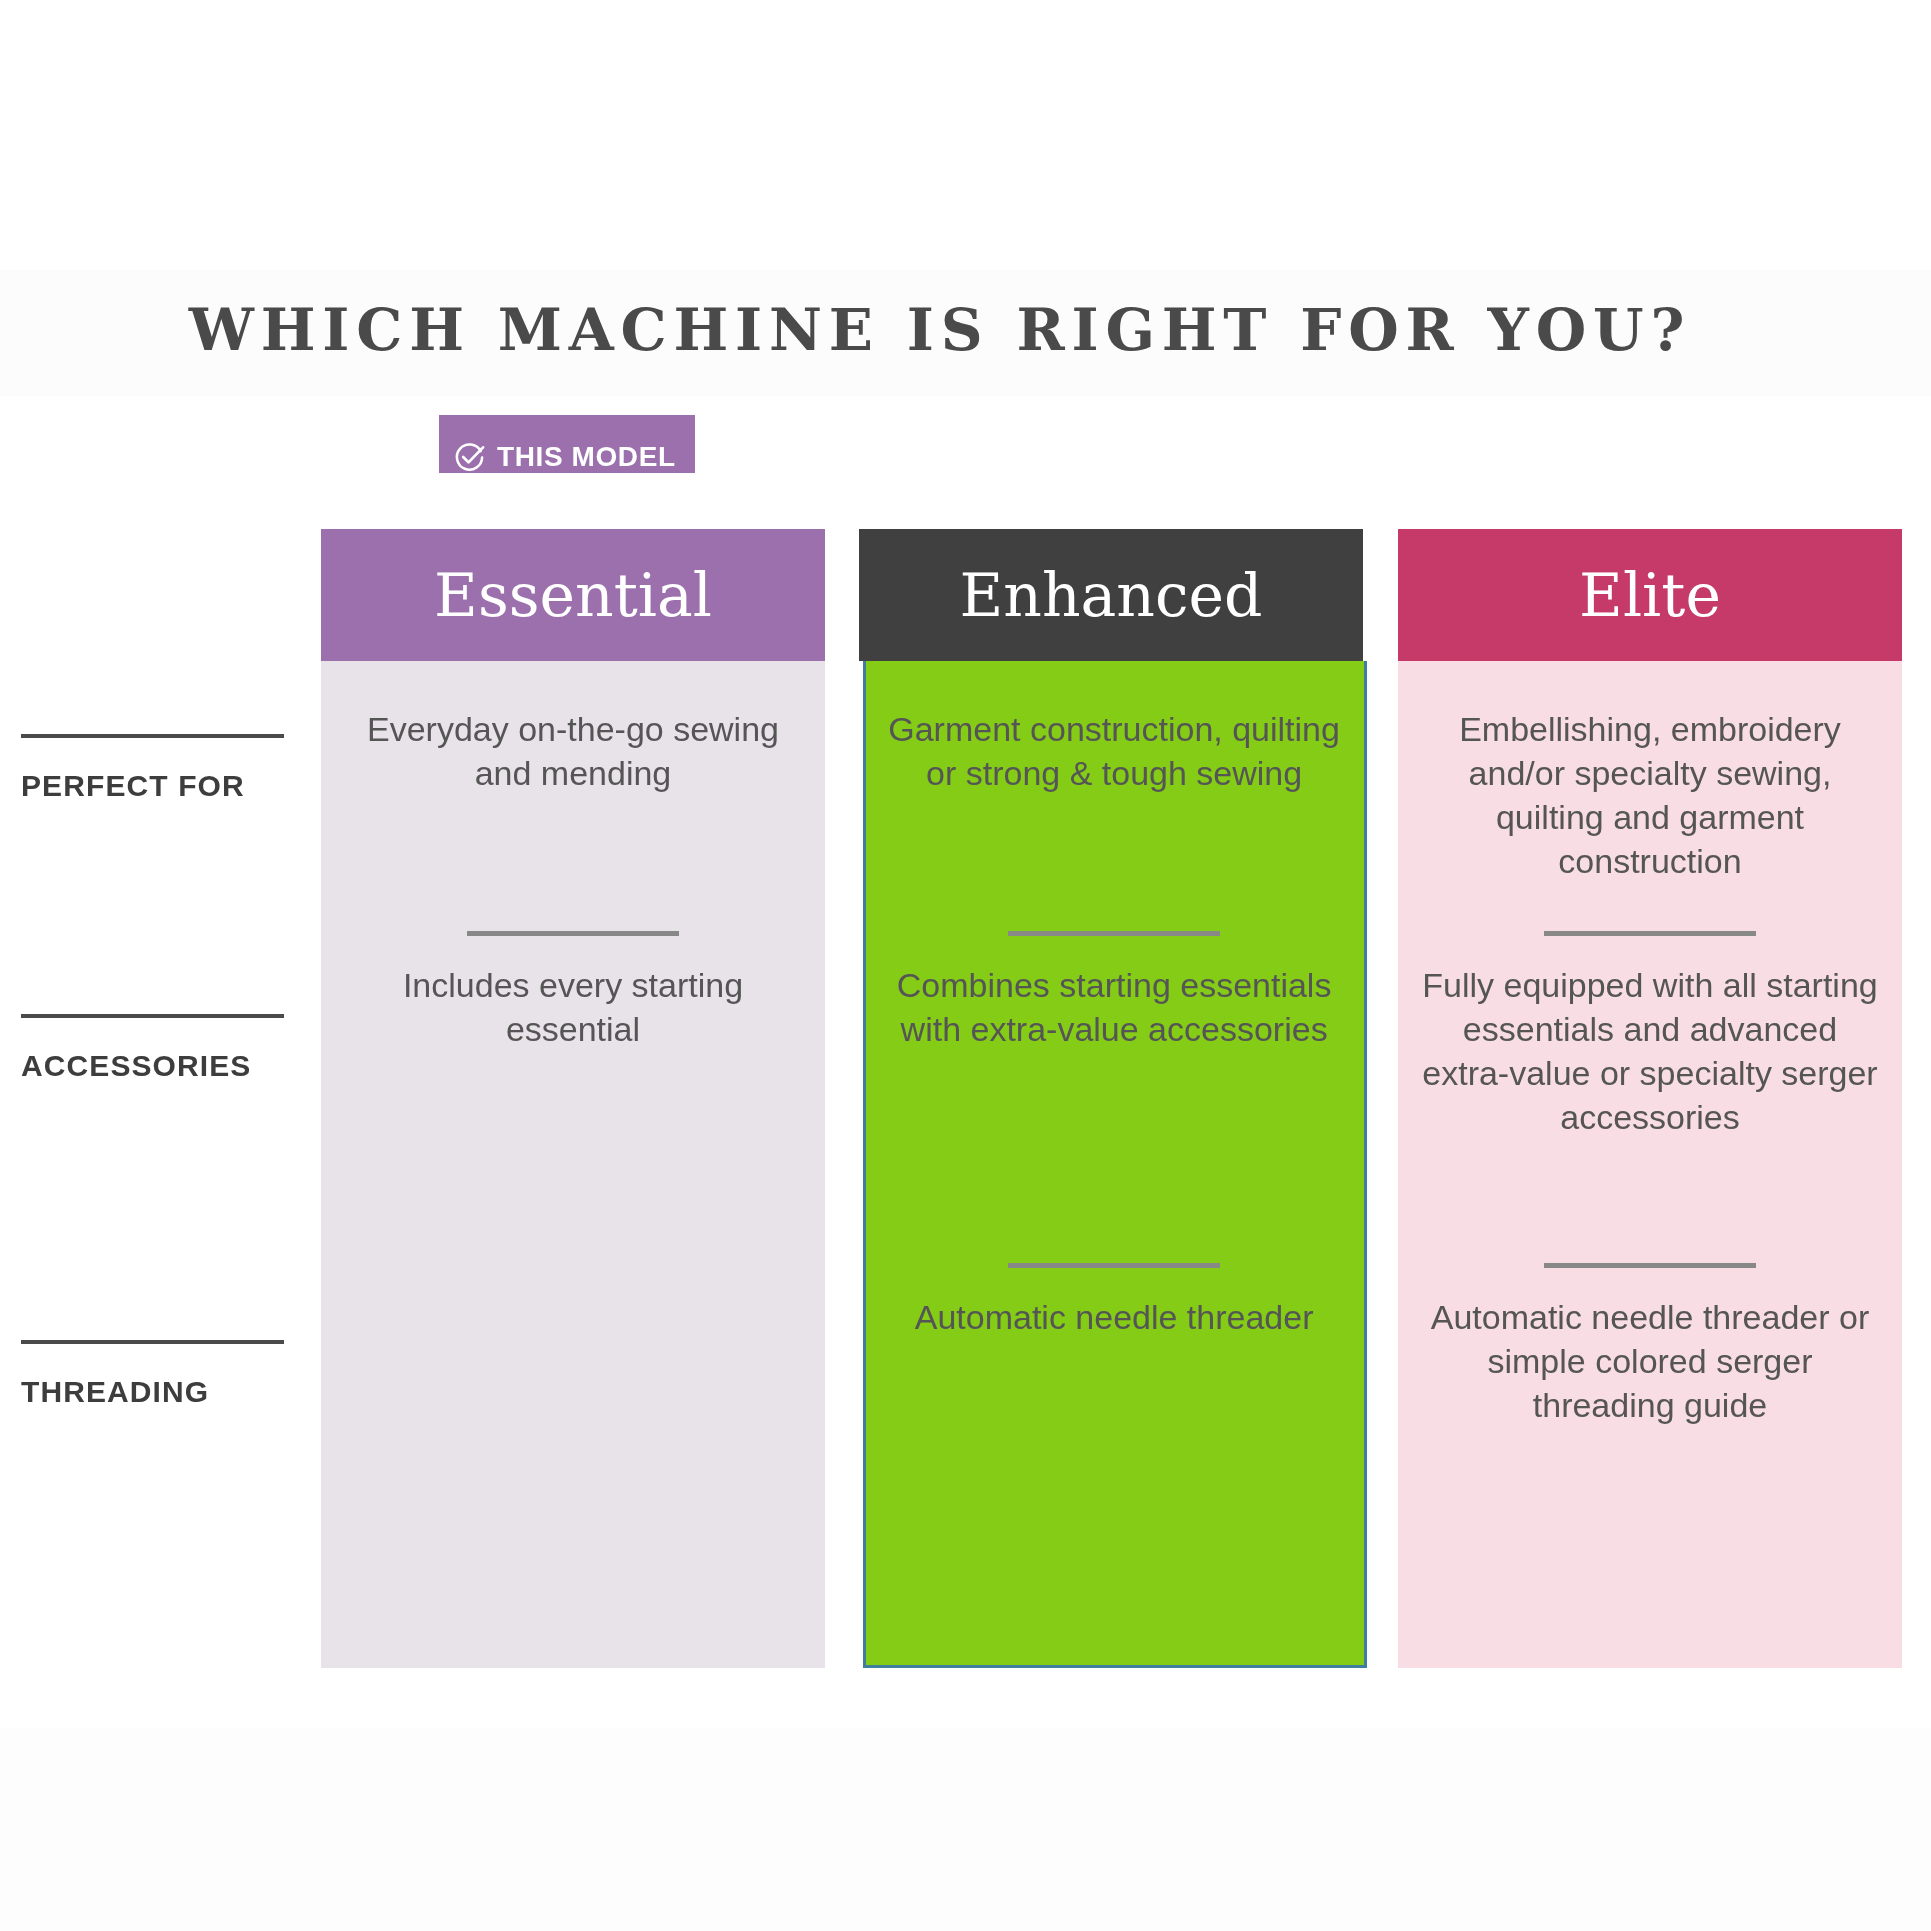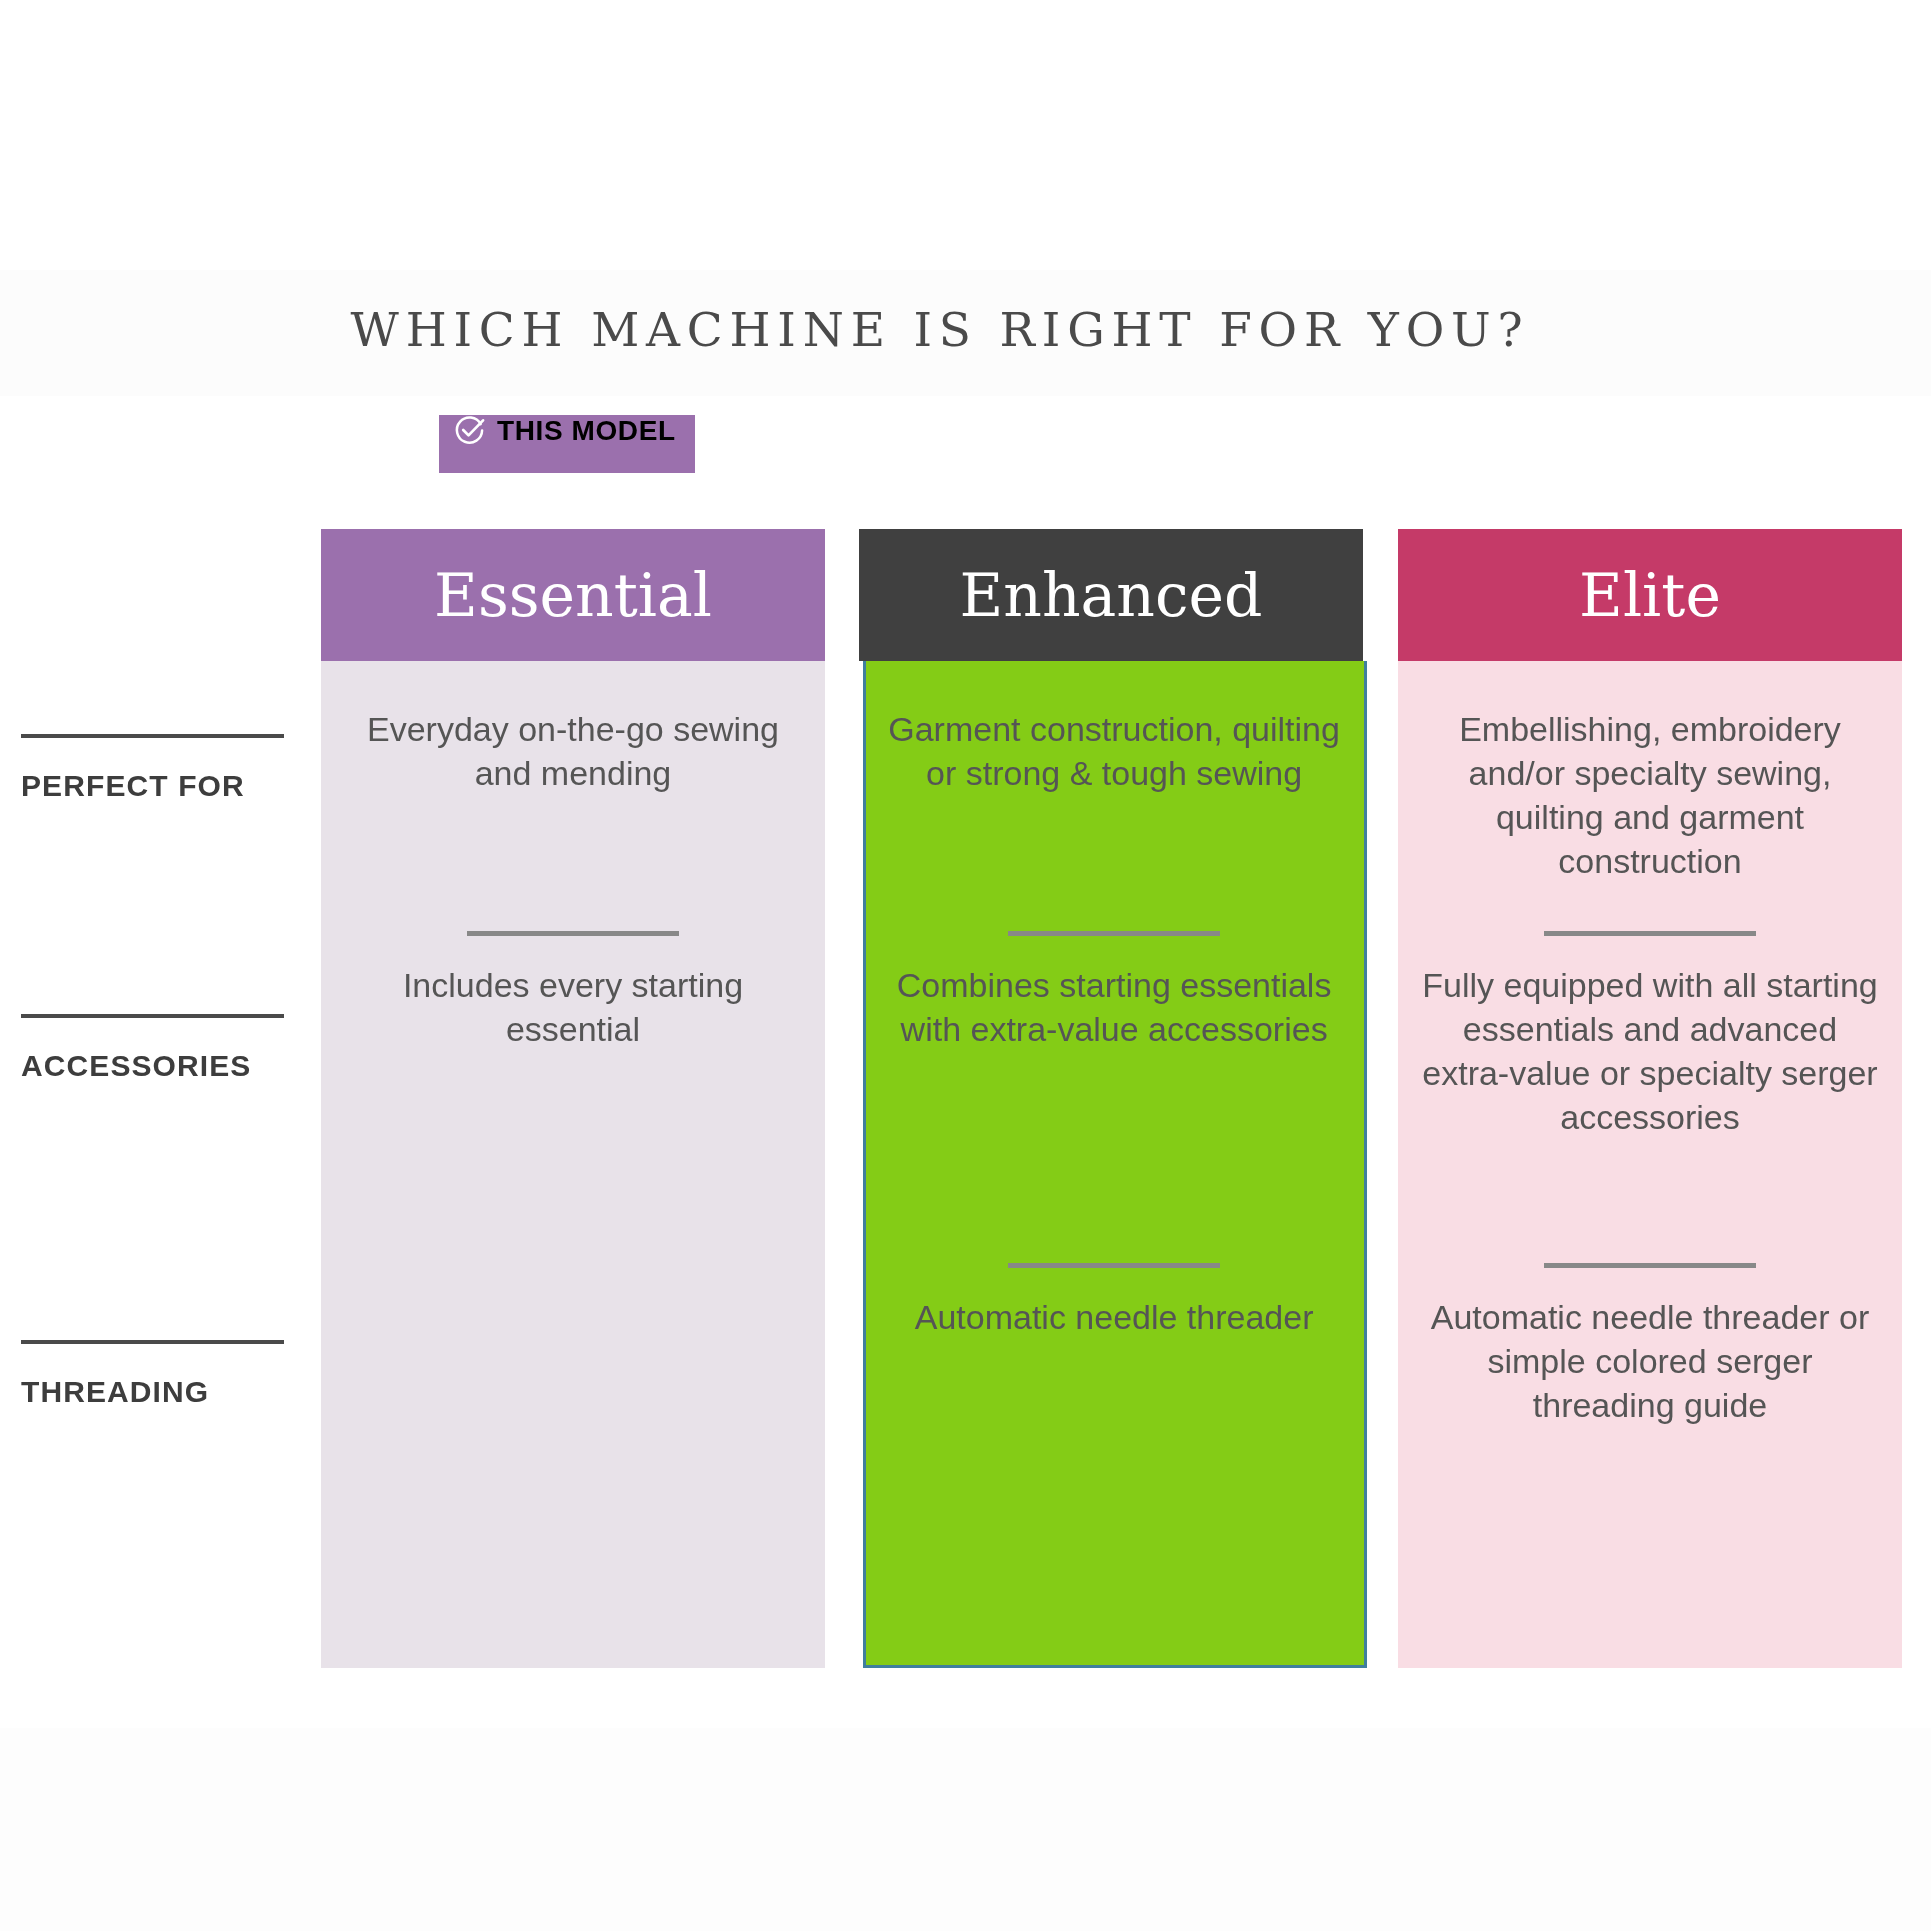--- a/index.html
+++ b/index.html
@@ -30,22 +30,22 @@
     height: 126px;
     background: #fcfcfc;
   }
   .page-title {
     position: absolute;
     left: 0;
     top: 272px;
     width: 1880px;
     text-align: center;
     font-family: "DejaVu Serif", "Liberation Serif", serif;
-    font-size: 47px;
-    font-weight: 400;
+    font-size: 58px;
+    font-weight: 700;
     letter-spacing: 6.8px;
     color: #4a4a4a;
     white-space: nowrap;
     line-height: 116px;
   }
 
   
   .table {
     position: absolute;
     left: 0;
@@ -95,24 +95,24 @@
   #col-1 { left: 859px; }
   #col-2 { left: 1398px; }
 
   .col-badge {
     position: absolute;
     left: 118px;
     top: -114px;
     height: 58px;
     padding: 0 19.3px 0 15.4px;
     display: flex;
-    align-items: flex-start;
+    align-items: flex-end;
     gap: 11.6px;
     background: #9b70ad;
-    color: #000000;
+    color: #ffffff;
     font-size: 28px;
     font-weight: 700;
     letter-spacing: 0.6px;
     white-space: nowrap;
   }
   .badge-icon {
     display: block;
     width: 31px;
     height: 31px;
   }

